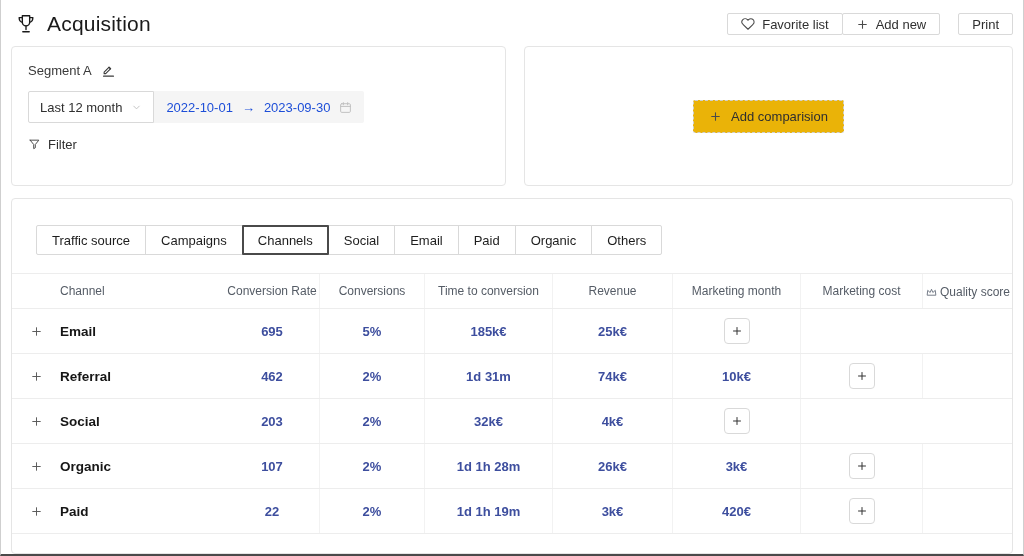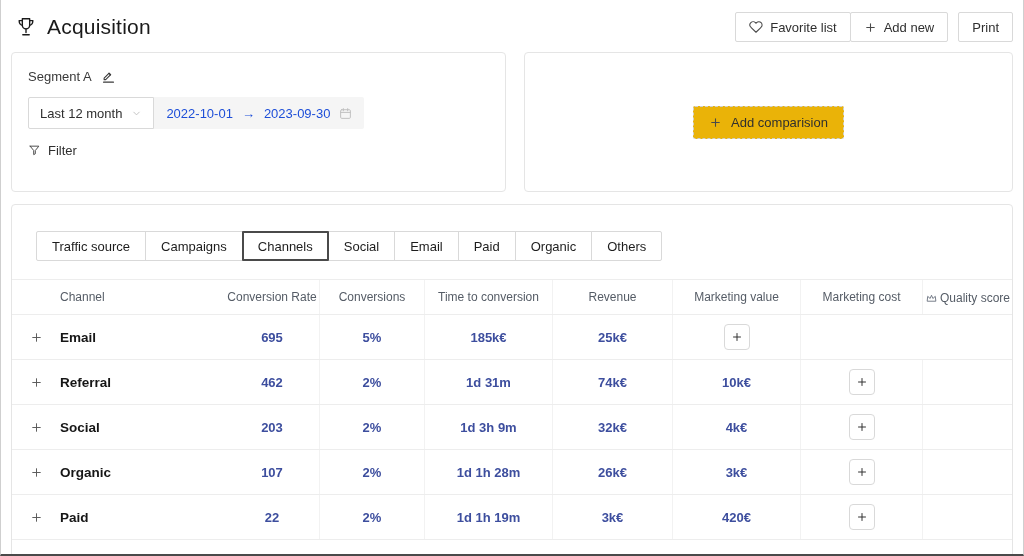--- a/index.html
+++ b/index.html
@@ -15,27 +15,27 @@
     border-bottom: 2px solid #4a4a4a;
   }
   .icon { display: inline-flex; align-items: center; justify-content: center; line-height: 0; }
 
   
   .topbar { display: flex; align-items: center; justify-content: space-between; padding: 12px 10px 10px 14px; }
   .title-wrap { display: flex; align-items: center; gap: 10px; color: #1a1a1a; }
   .page-title { font-size: 21px; font-weight: 500; letter-spacing: .2px; color: #1a1a1a; }
   .topbar-actions { display: flex; align-items: center; }
   .btn {
-    display: inline-flex; align-items: center; gap: 7px; height: 30px; padding: 0 13px;
+    display: inline-flex; align-items: center; gap: 7px; height: 22px; padding: 0 13px;
     background: #fff; border: 1px solid #d9d9d9; border-radius: 2px;
     font-size: 13px; color: #2f2f2f; cursor: pointer; font-family: inherit; white-space: nowrap;
   }
   .btn-group { display: flex; }
   .btn-group .btn + .btn { margin-left: -1px; }
-  .btn.print { margin-left: 10px; }
+  .btn.print { margin-left: 18px; }
 
   
   .panels { display: flex; gap: 18px; padding: 0 10px; }
   .panel { border: 1px solid #e5e5e5; border-radius: 4px; background: #fff; }
   .panel.segment { width: 495px; height: 140px; padding: 16px 16px 0 16px; }
   .panel.compare { flex: 1; height: 140px; display: flex; align-items: center; justify-content: center; }
   .segment-head { display: flex; align-items: center; gap: 9px; font-size: 13px; color: #3a3a3a; }
   .controls { display: flex; margin-top: 13px; }
   .select {
     display: inline-flex; align-items: center; gap: 9px; height: 32px; padding: 14px 11px;
@@ -194,21 +194,21 @@
       <button class="tab">Others</button>
     </div>
 
     <div class="grid-row thead">
       <div class="cell"></div>
       <div class="cell left">Channel</div>
       <div class="cell">Conversion Rate</div>
       <div class="cell">Conversions</div>
       <div class="cell">Time to conversion</div>
       <div class="cell">Revenue</div>
-      <div class="cell">Marketing value</div>
+      <div class="cell">Marketing month</div>
       <div class="cell">Marketing cost</div>
       <div class="cell th-quality">
         <span class="icon">
           <svg width="13" height="13" viewBox="0 0 24 24" fill="none" stroke="currentColor" stroke-width="1.7" stroke-linejoin="round">
             <path d="M4 17 5 8l4.5 4L12 6l2.5 6L19 8l1 9z"></path>
           </svg>
         </span>
         <span>Quality score</span>
       </div>
     </div>
@@ -258,21 +258,20 @@
 
     <div class="grid-row trow">
       <div class="cell">
           <button class="expand-btn"><svg width="13" height="13" viewBox="0 0 24 24" fill="none" stroke="currentColor" stroke-width="1.8" stroke-linecap="round">
               <path d="M12 5v14M5 12h14"></path>
             </svg></button>
         </div>
       <div class="cell left channel-name">Social</div>
       <div class="cell num">203</div>
       <div class="cell num">2%</div>
-      <div class="cell num">1d 3h 9m</div>
       <div class="cell num">32k€</div>
       <div class="cell num">4k€</div>
       <div class="cell">
           <button class="addcost-btn">
             <svg width="12" height="12" viewBox="0 0 24 24" fill="none" stroke="currentColor" stroke-width="2" stroke-linecap="round">
               <path d="M12 5v14M5 12h14"></path>
             </svg>
           </button>
         </div>
       <div class="cell"></div>

